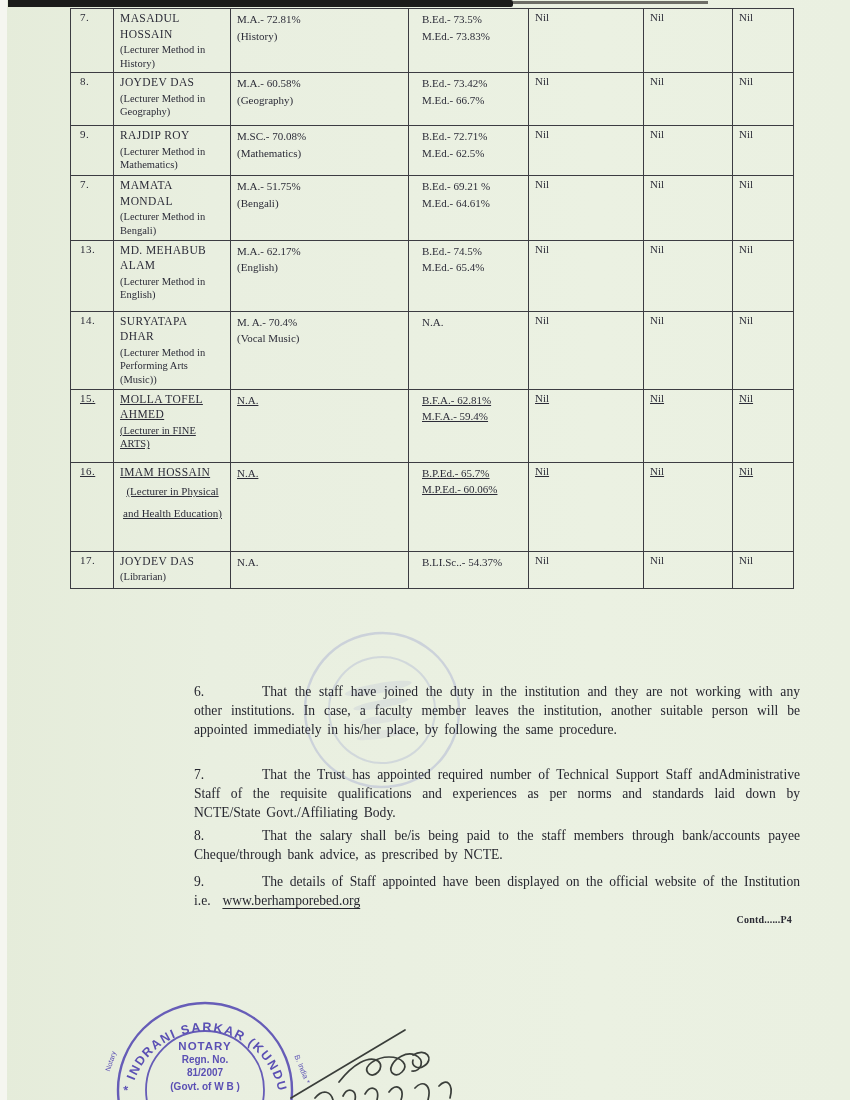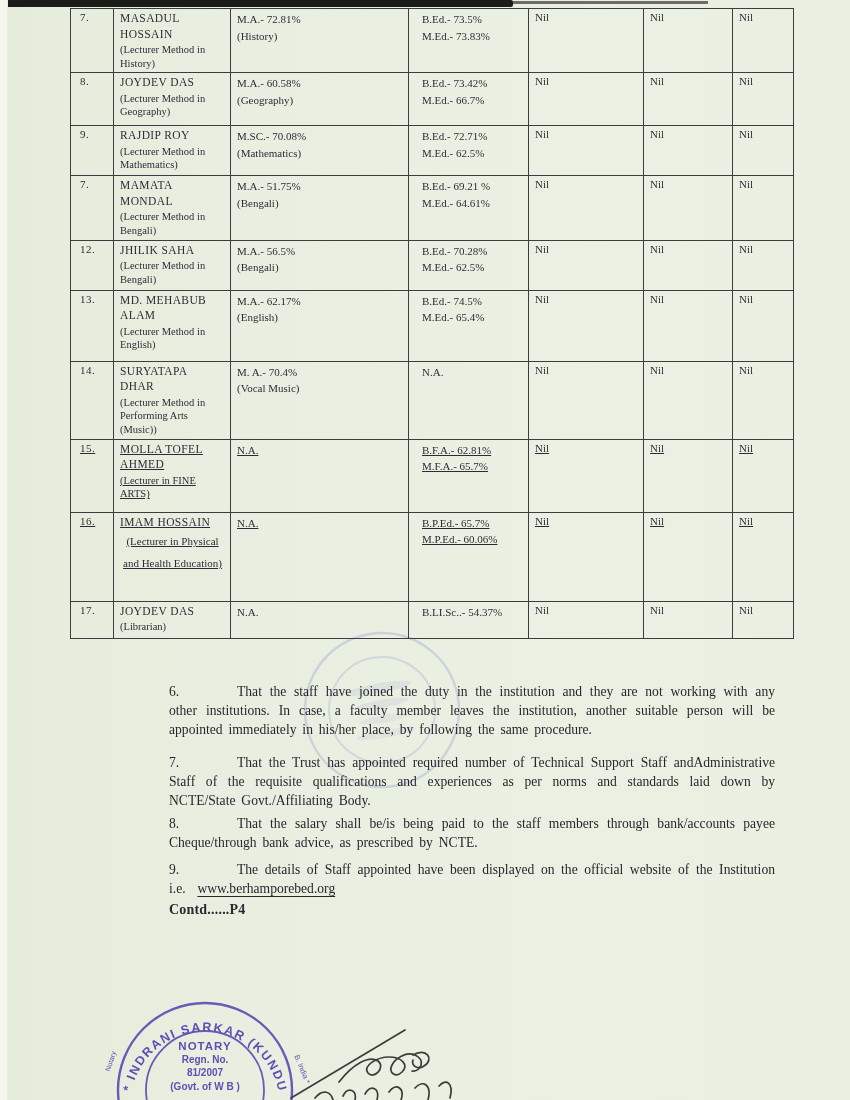--- a/index.html
+++ b/index.html
@@ -24,26 +24,26 @@
   .acad,.prof{font-size:11px;line-height:1.5;}
   .pre{white-space:pre-line;margin-left:7px;}
   .nil{font-size:11px;}
   tr.r16 .role{line-height:1.95;font-size:11px;text-align:center;}
   tr.r7  td{height:58px;} tr.r8 td{height:48px;} tr.r9 td{height:45px;}
   tr.r10 td{height:40px;} tr.r11 td{height:59px;} tr.r12 td{height:45px;}
   tr.r13 td{height:66px;} tr.r14 td{height:73px;} tr.r15 td{height:68px;text-decoration:underline;}
   tr.r16 td{height:84px;text-decoration:underline;} tr.r17 td{height:32px;}
 
   
-  .paras{position:absolute;left:169px;top:682px;width:606px;z-index:2;}
+  .paras{position:absolute;left:194px;top:682px;width:606px;z-index:2;}
   .para{font-size:13.6px;line-height:19px;text-align:justify;word-spacing:2.5px;color:#26262f;}
   .pnum{display:inline-block;width:68px;}
-  .p7{margin-top:14px;} .p8{margin-top:4px;} .p9{margin-top:8px;}
+  .p7{margin-top:26px;} .p8{margin-top:4px;} .p9{margin-top:8px;}
   .weblink{text-decoration:underline;text-underline-offset:3px;color:#26262f;}
-  .contd{font-size:14px;font-weight:bold;text-align:left;margin-top:4px;padding-right:8px;letter-spacing:.2px;}
+  .contd{font-size:10px;font-weight:bold;text-align:right;margin-top:4px;padding-right:8px;letter-spacing:.2px;}
 
   
   .ghost-stamp{position:absolute;left:298px;top:626px;z-index:1;transform:rotate(-10deg);}
   .notary-stamp{position:absolute;left:100px;top:990px;z-index:3;}
   .signature{position:absolute;left:283px;top:1022px;z-index:3;}
 </style>
 </head>
 <body>
 
 <div class="page">
@@ -139,38 +139,20 @@
             <div class="acad">(Bengali)</div>
           </td>
         <td>
             <div class="prof pre">B.Ed.- 69.21 %
 M.Ed.- 64.61%</div>
           </td>
         <td class="nil">Nil</td>
         <td class="nil">Nil</td>
         <td class="nil">Nil</td>
       </tr>
-      <tr class="r12">
-        <td class="c-sl">12.</td>
-        <td>
-            <div class="nm">JHILIK SAHA</div>
-            <div class="role">(Lecturer Method in Bengali)</div>
-          </td>
-        <td>
-            <div class="acad">M.A.- 56.5%</div>
-            <div class="acad">(Bengali)</div>
-          </td>
-        <td>
-            <div class="prof pre">B.Ed.- 70.28%
-M.Ed.- 62.5%</div>
-          </td>
-        <td class="nil">Nil</td>
-        <td class="nil">Nil</td>
-        <td class="nil">Nil</td>
-      </tr>
       <tr class="r13">
         <td class="c-sl">13.</td>
         <td>
             <div class="nm">MD. MEHABUB
 ALAM</div>
             <div class="role">(Lecturer Method in English)</div>
           </td>
         <td>
             <div class="acad">M.A.- 62.17%</div>
             <div class="acad">(English)</div>
@@ -207,21 +189,21 @@
             <div class="nm">MOLLA TOFEL
 AHMED</div>
             <div class="role">(Lecturer in FINE ARTS)</div>
           </td>
         <td>
             <div class="acad">N.A.</div>
             <div class="acad"></div>
           </td>
         <td>
             <div class="prof pre">B.F.A.- 62.81%
-M.F.A.- 65.7%</div>
+M.F.A.- 59.4%</div>
           </td>
         <td class="nil">Nil</td>
         <td class="nil">Nil</td>
         <td class="nil">Nil</td>
       </tr>
       <tr class="r16">
         <td class="c-sl">16.</td>
         <td>
             <div class="nm">IMAM HOSSAIN</div>
             <div class="role">(Lecturer in Physical and Health Education)</div>

